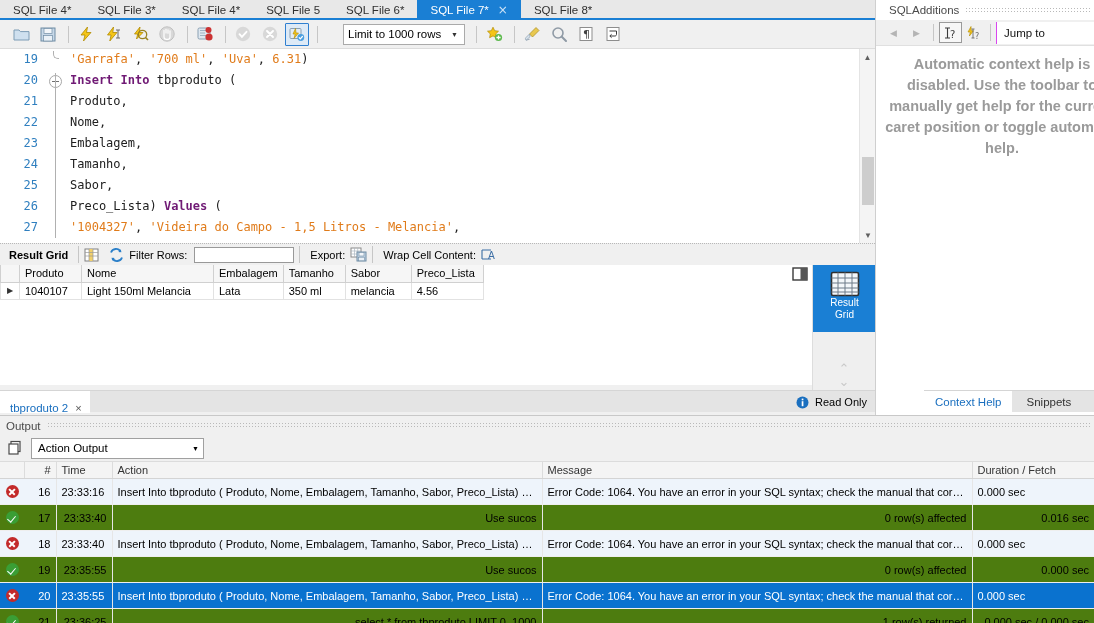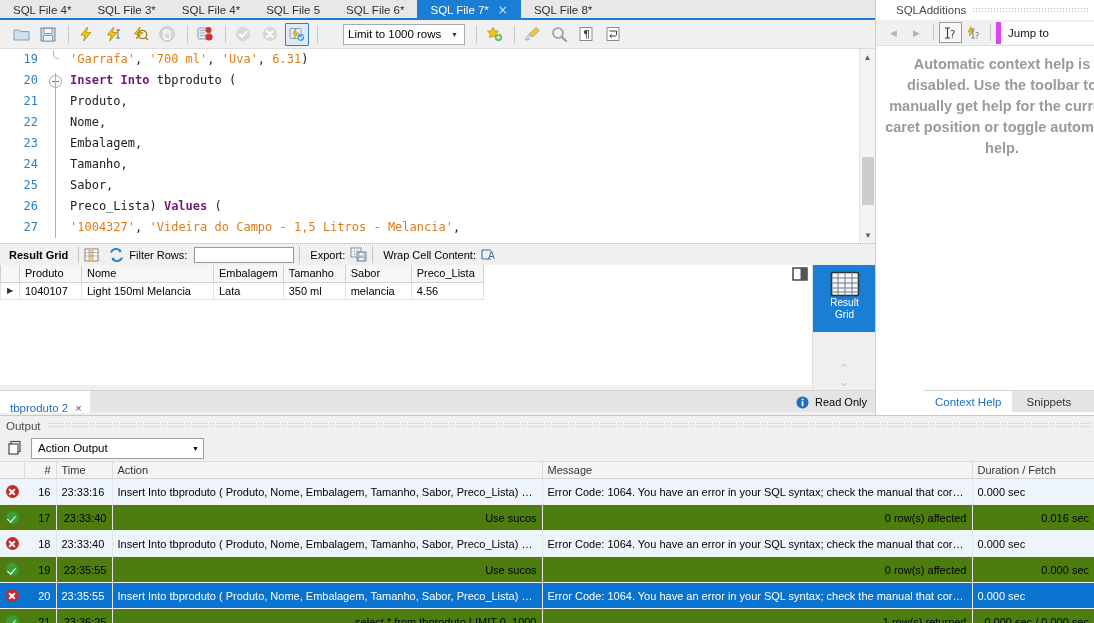--- a/index.html
+++ b/index.html
@@ -277,21 +277,21 @@
     position: absolute; left: 875px; top: 0;
     width: 219px; height: 415px;
     background: #ffffff;
     border-left: 1px solid #cfcfcf;
   }
   #sa-header {
     height: 20px;
     display: flex; align-items: center;
     font-size: 11.5px;
     color: #4a4a4a;
-    padding-left: 20px;
+    padding-left: 13px;
     background: #ffffff;
   }
   #sa-header .dots {
     flex: 1; height: 5px;
     margin-left: 6px; margin-right: 4px;
     background-image: radial-gradient(#b9b9b9 35%, transparent 36%);
     background-size: 3px 3px;
     background-position: 0 2px;
   }
   #sa-toolbar {
@@ -302,21 +302,21 @@
     border-bottom: 1px solid #e0e0e0;
   }
   #sa-toolbar .sbtn {
     width: 23px; height: 21px;
     display:flex; align-items:center; justify-content:center;
   }
   #sa-toolbar .sbtn.boxed { border:1px solid #9a9a9a; background:#f7f7f7; }
   #jumpto {
     flex: 1; height: 22px;
     background: #ffffff;
-    border-left: 5px solid #d946ef;
+    border-left: 1px solid #d946ef;
     display: flex; align-items: center;
     padding-left: 7px;
     font-size: 11.5px;
     color: #111;
   }
   #sa-body {
     position: relative;
     height: 345px;
     background: #ffffff;
     overflow: hidden;

